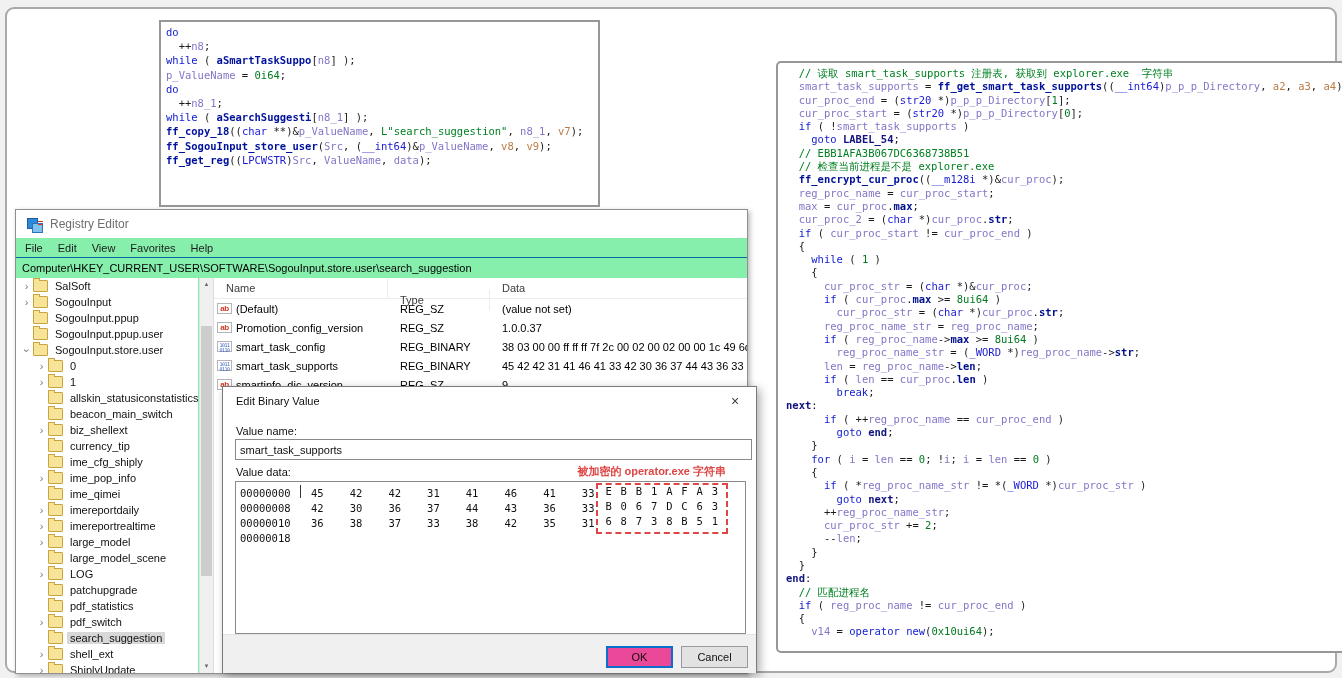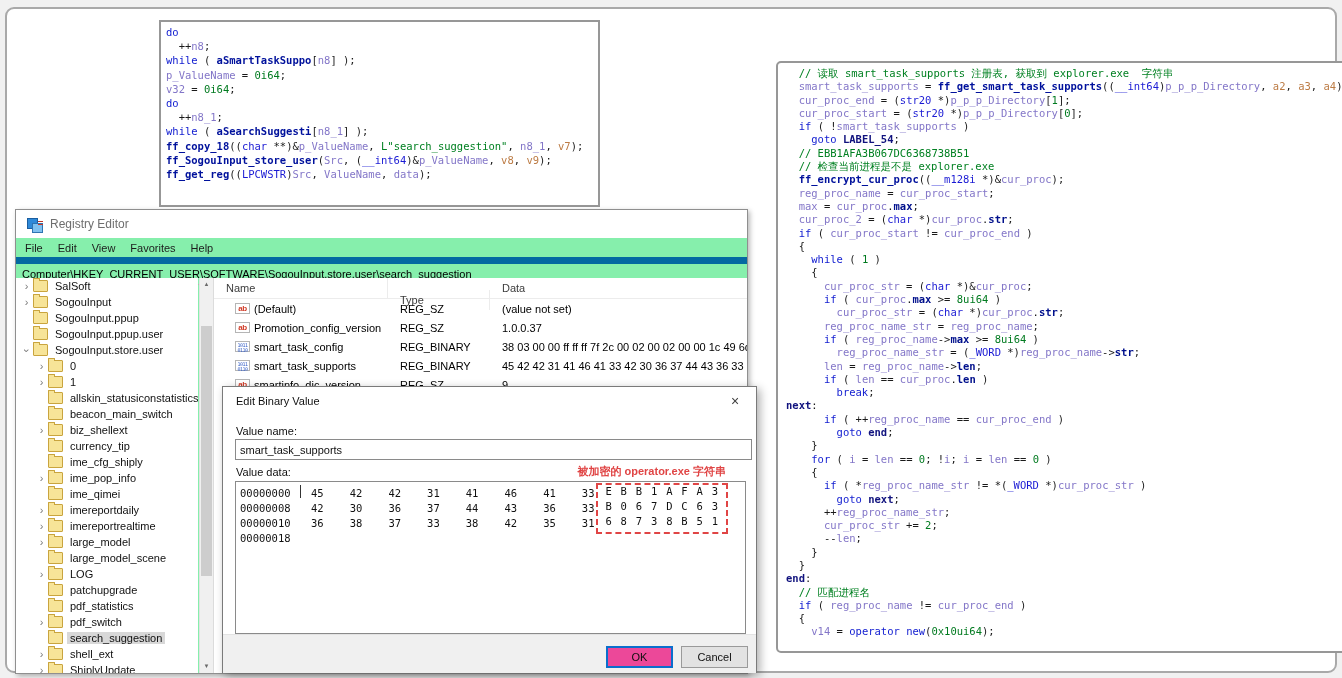--- a/index.html
+++ b/index.html
@@ -37,21 +37,21 @@
     position:absolute;left:8px;top:200px;width:731px;height:463px;
     background:#86efac;border:1px solid #8f8f8f;box-shadow:2px 2px 5px rgba(0,0,0,.28);
   }
   .titlebar{position:relative;height:28px;background:#fff;}
   .appicon{position:absolute;left:11px;top:6px;width:16px;height:16px;}
   .appicon .cube1{position:absolute;left:0;top:2px;width:9px;height:9px;background:#2f89d8;border:1px solid #1a5ea0;}
   .appicon .cube2{position:absolute;left:5px;top:7px;width:9px;height:8px;background:#7fc0ef;border:1px solid #2f74b2;}
   .appicon .lines{position:absolute;left:11px;top:3px;width:5px;height:6px;
     background:repeating-linear-gradient(0deg,#c0392b 0 1px,transparent 1px 3px);}
   .wtitle{position:absolute;left:34px;top:7px;font-size:12px;color:#6e6e6e;}
-  .menubar{height:19px;border-bottom:7px solid #0369a1;display:flex;align-items:center;padding-left:9px;gap:15px;}
+  .menubar{height:19px;border-bottom:1px solid #0369a1;display:flex;align-items:center;padding-left:9px;gap:15px;}
   .mitem{font-size:11px;color:#1c1c1c;}
   .addrbar{height:20px;border-bottom:1px solid #b2b2b2;display:flex;align-items:center;padding-left:6px;}
   .addrtext{font-size:11px;color:#000;white-space:nowrap;}
   .regbody{position:absolute;left:0;top:68px;right:0;bottom:0;overflow:hidden;}
   
   #tree{position:absolute;left:0;top:0;width:182px;bottom:0;overflow:hidden;background:#fff;}
   .trow{height:16px;display:flex;align-items:center;font-size:11px;color:#101010;white-space:nowrap;}
   .exp{width:13px;display:inline-block;text-align:center;color:#7a7a7a;font-size:11px;line-height:11px;flex:none;}
   .exp.expanded{transform:rotate(90deg);}
   .folder{flex:none;width:13px;height:10px;background:#f7e498;border:1px solid #c9a43e;border-radius:1px;position:relative;margin-right:4px;}
@@ -66,21 +66,21 @@
   .splitter{position:absolute;left:197px;top:0;width:1px;bottom:0;background:#dcdcdc;}
   
   #vlist{position:absolute;left:198px;top:0;right:0;bottom:0;background:#fff;overflow:hidden;}
   .lhead{display:flex;height:20px;border-bottom:1px solid #ececec;align-items:center;}
   .lhead .hc{font-size:11px;color:#3c3c3c;border-right:1px solid #ececec;height:100%;display:flex;align-items:center;padding-left:12px;box-sizing:border-box;}
   .hc.c-name{width:174px;}
   .hc.c-type{width:102px;margin-top:24px;}
   .hc.c-data{flex:1;border-right:none;}
   .lrow{display:flex;height:19px;align-items:center;font-size:11px;color:#000;white-space:nowrap;}
   .lrow .cell{overflow:hidden;box-sizing:border-box;}
-  .cell.c1{width:174px;padding-left:21px;display:flex;align-items:center;gap:4px;}
+  .cell.c1{width:174px;padding-left:3px;display:flex;align-items:center;gap:4px;}
   .cell.c2{width:102px;padding-left:12px;}
   .cell.c3{flex:1;padding-left:12px;}
   .vicon{flex:none;width:15px;height:11px;border:1px solid #b5b5b5;background:#fff;font-size:8px;line-height:10px;text-align:center;box-sizing:border-box;}
   .vicon.sz{color:#d03c28;font-weight:bold;letter-spacing:-0.5px;}
   .vicon.bin{color:#3c64c8;font-family:"DejaVu Sans Mono",monospace;font-size:5px;line-height:4.5px;letter-spacing:-0.5px;padding-top:1px;}
   
   #dialog{
     position:absolute;left:215px;top:377px;width:533px;height:285px;
     background:#fff;border:1px solid #7a7a7a;box-shadow:3px 3px 9px rgba(0,0,0,.32);
   }
@@ -117,21 +117,20 @@
 </head>
 <body>
 
 <div class="panel">
 
   <div class="codebox" id="code-top">
       <div class="cl"><span class="k">do</span></div>
       <div class="cl">  ++<span class="v">n8</span>;</div>
       <div class="cl"><span class="k">while</span> ( <span class="g">aSmartTaskSuppo</span>[<span class="v">n8</span>] );</div>
       <div class="cl"><span class="v">p_ValueName</span> = <span class="n">0i64</span>;</div>
-      <div class="cl"><span class="v">v32</span> = <span class="n">0i64</span>;</div>
       <div class="cl"><span class="k">do</span></div>
       <div class="cl">  ++<span class="v">n8_1</span>;</div>
       <div class="cl"><span class="k">while</span> ( <span class="g">aSearchSuggesti</span>[<span class="v">n8_1</span>] );</div>
       <div class="cl"><span class="f">ff_copy_18</span>((<span class="t">char</span> **)&amp;<span class="v">p_ValueName</span>, <span class="s">L"search_suggestion"</span>, <span class="v">n8_1</span>, <span class="o">v7</span>);</div>
       <div class="cl"><span class="f">ff_SogouInput_store_user</span>(<span class="v">Src</span>, (<span class="t">__int64</span>)&amp;<span class="v">p_ValueName</span>, <span class="o">v8</span>, <span class="o">v9</span>);</div>
       <div class="cl"><span class="f">ff_get_reg</span>((<span class="t">LPCWSTR</span>)<span class="v">Src</span>, <span class="v">ValueName</span>, <span class="v">data</span>);</div>
     </div>
 
   <div class="codebox" id="code-right">
       <div class="cl"><span class="c">  // 读取 smart_task_supports 注册表, 获取到 explorer.exe  字符串</span></div>

